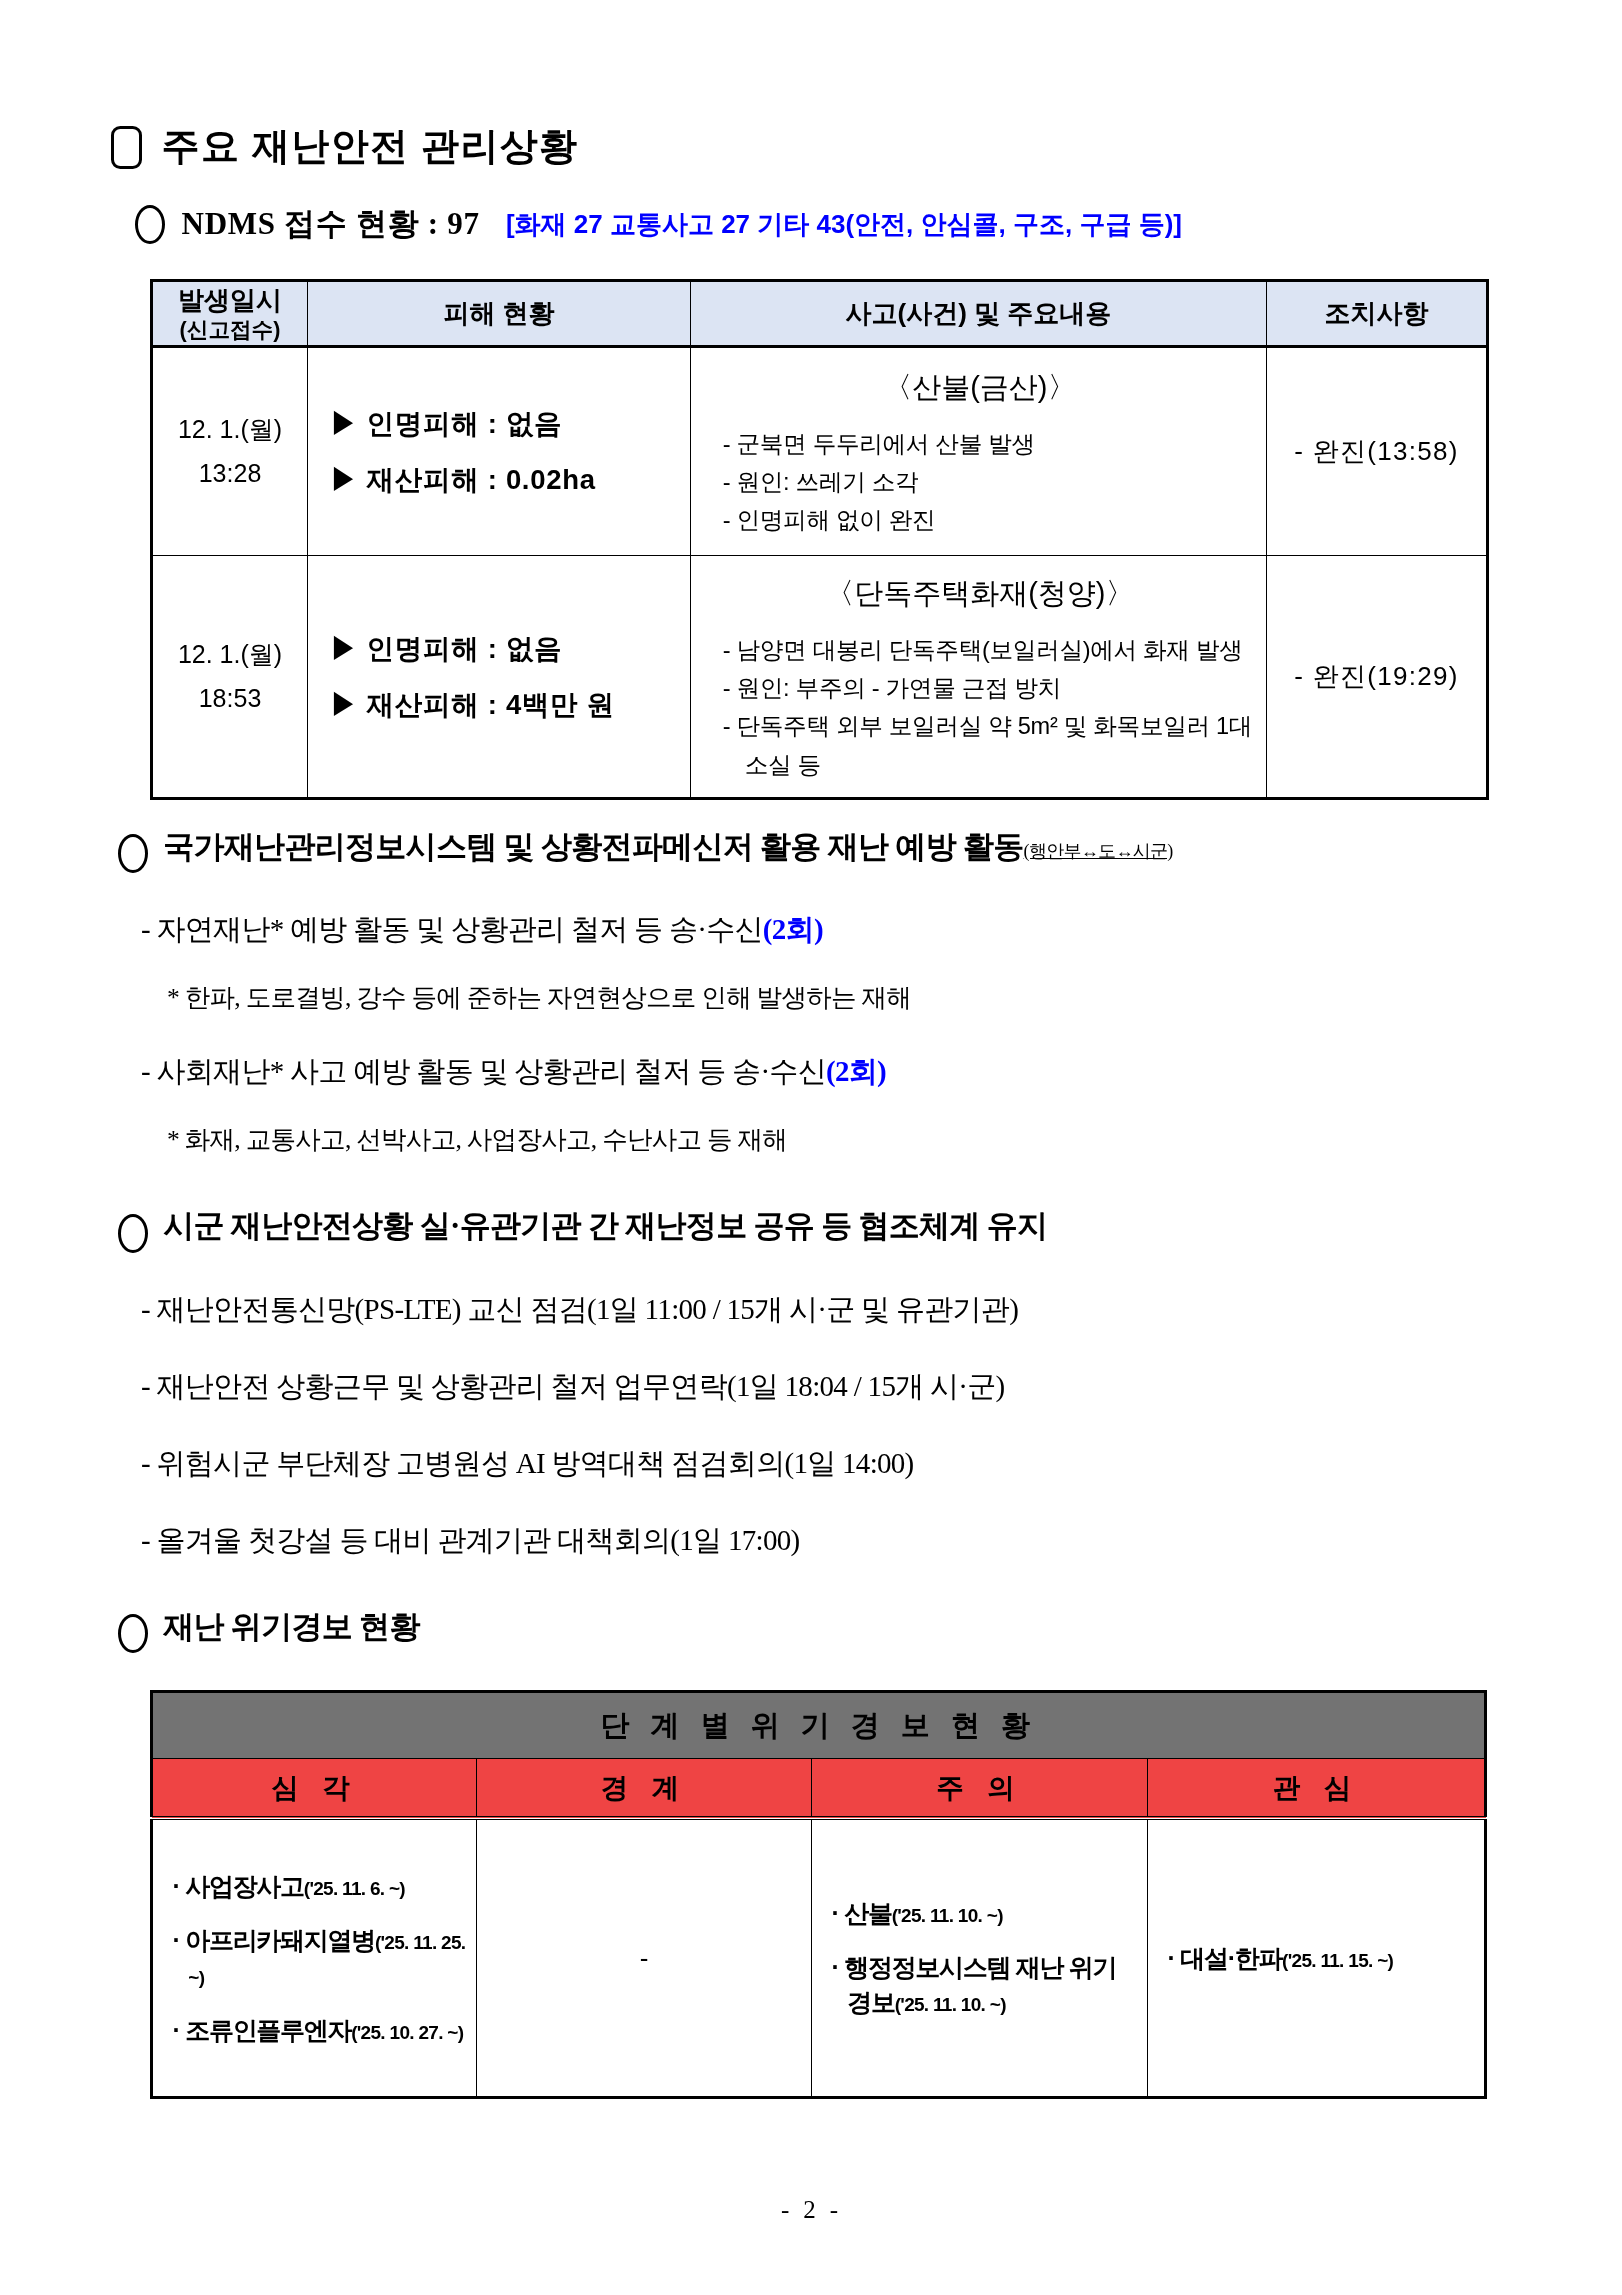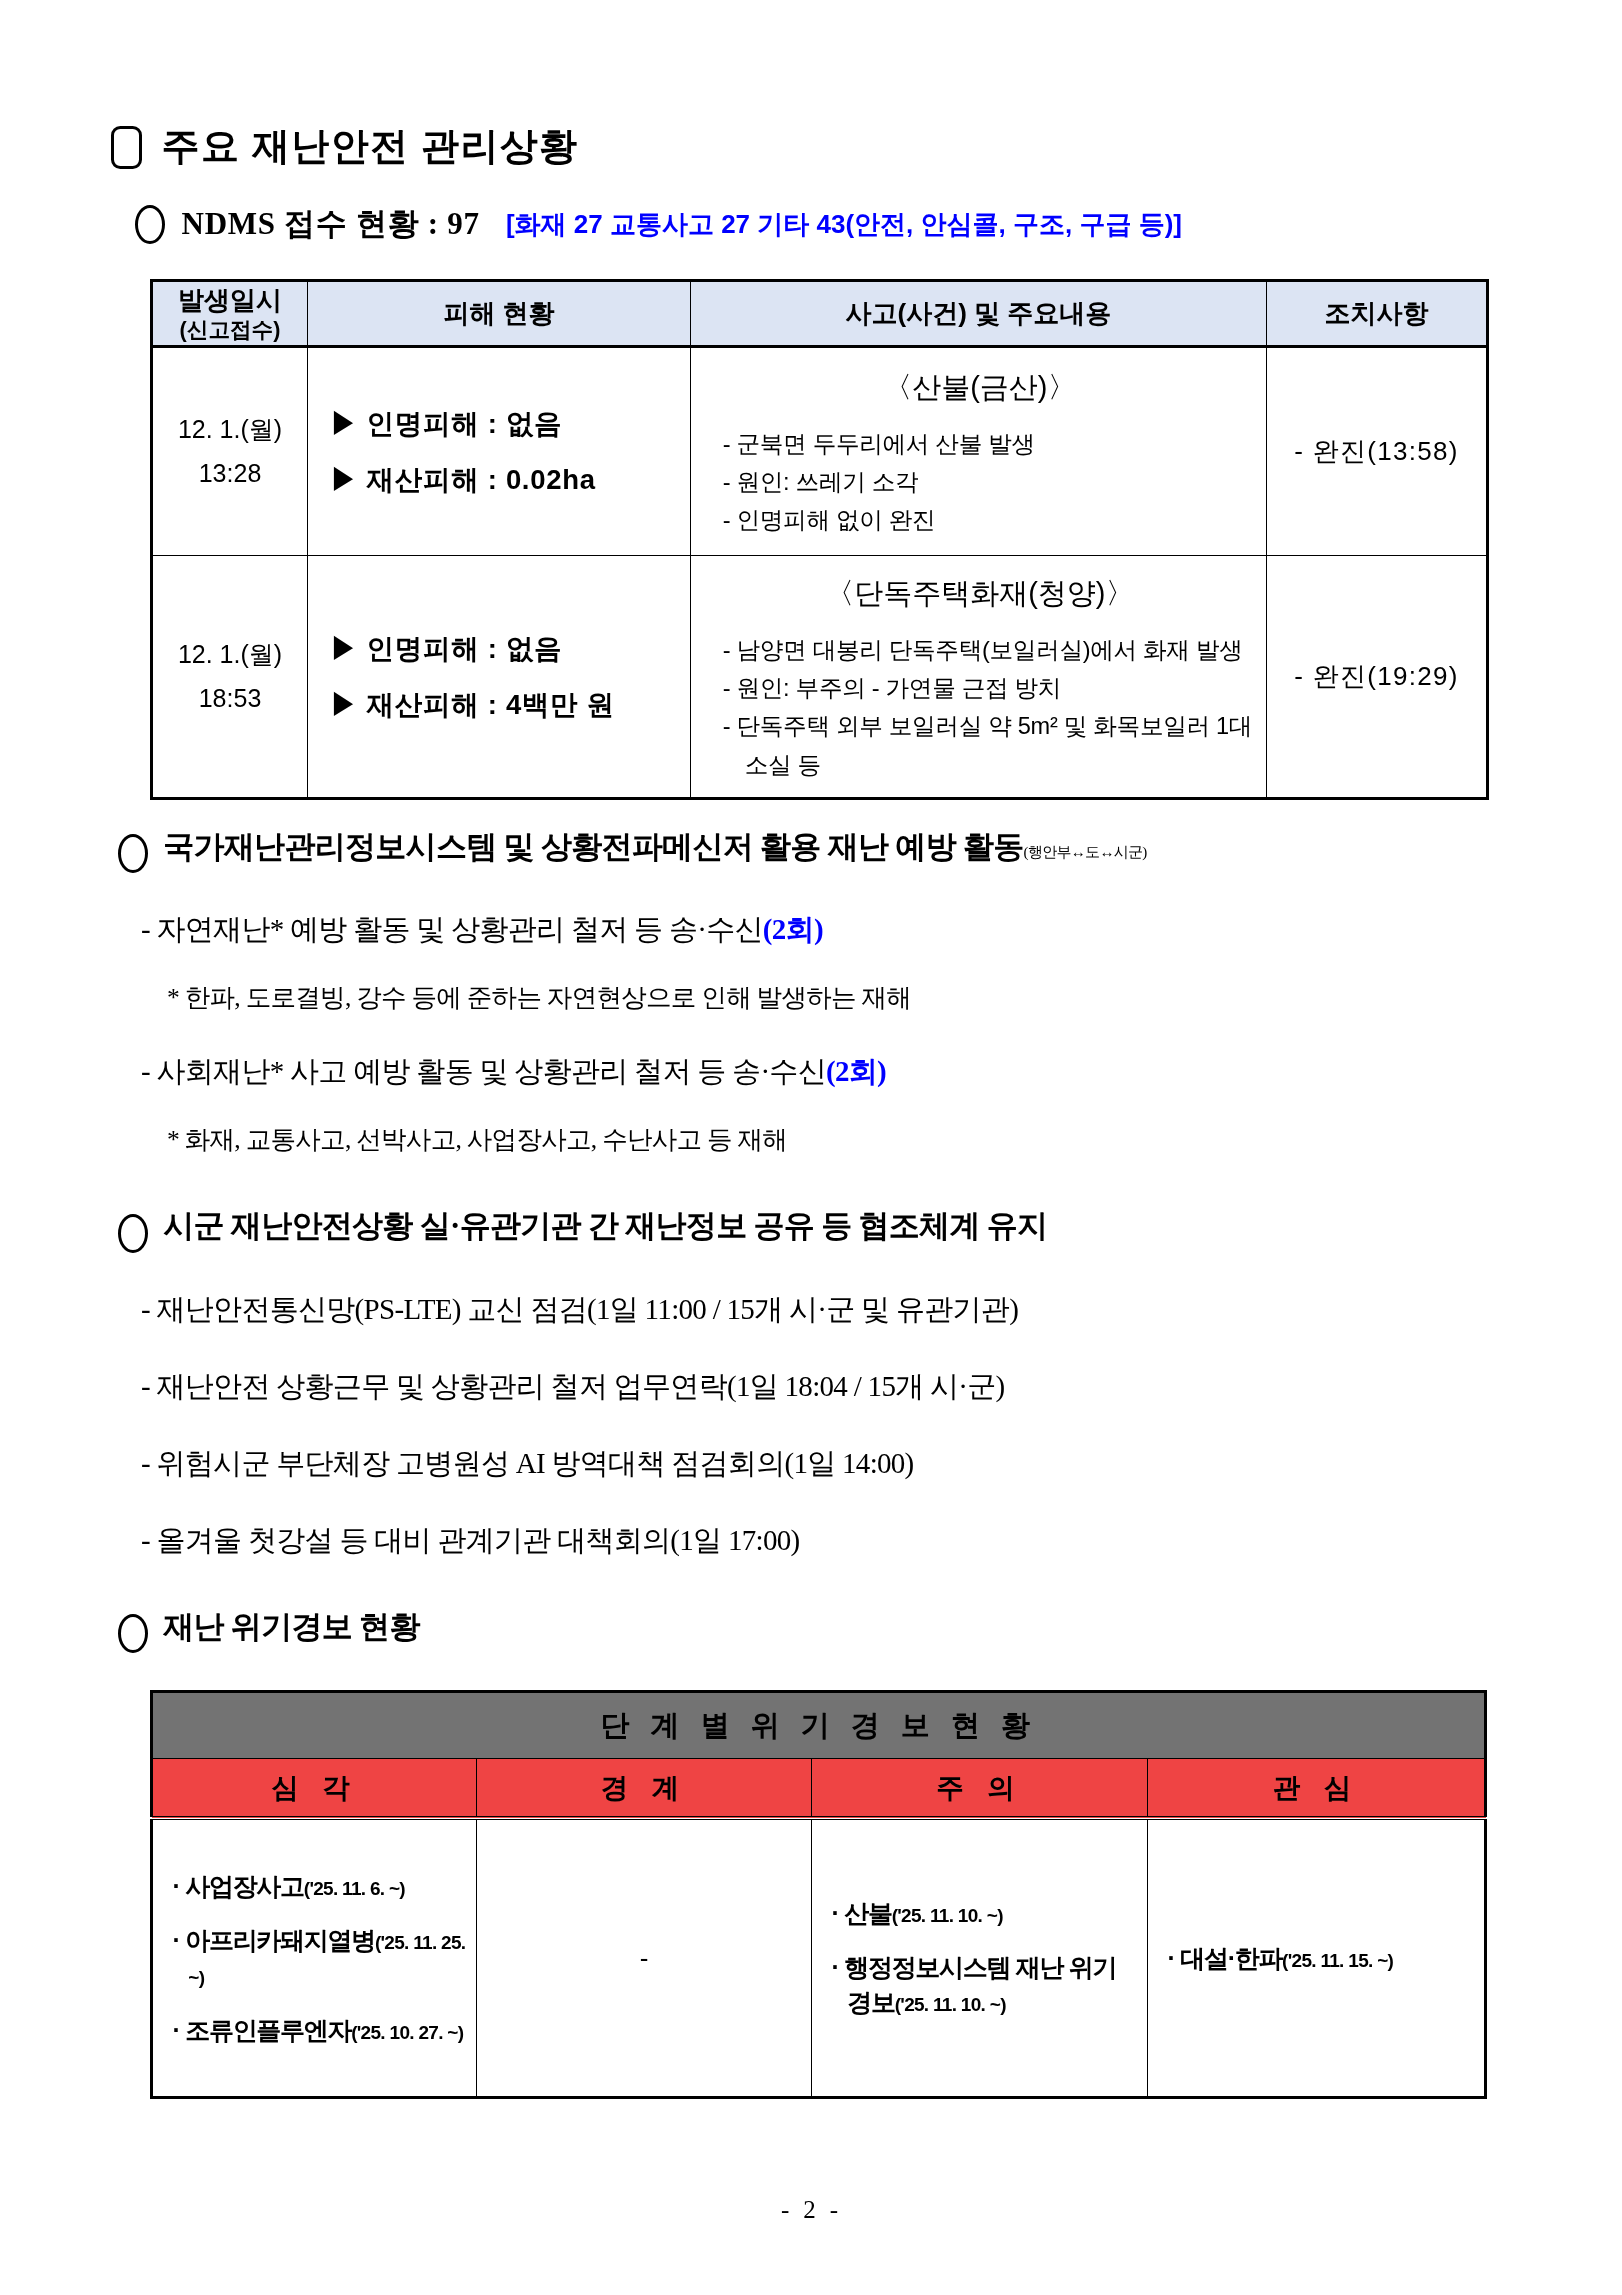--- a/index.html
+++ b/index.html
@@ -59,21 +59,21 @@
   .incident-title { text-align:center; font-size:29px; font-weight:normal; margin:3.9px 0 17px 0; }
   .incident-detail { font-size:23.6px; line-height:1.62; padding-left:38px; text-indent:-22px; letter-spacing:-0.3px; }
   table.incident td.action { text-align:center; font-size:26px; letter-spacing:1.3px; }
   table.incident tr.r1 { height:209px; }
   table.incident tr.r2 { height:243px; }
 
   
   .sec-head { display:flex; align-items:flex-start; gap:15.7px; margin-left:6.5px; }
   .sec-head .circle-bullet { margin-top:6.5px; }
   .sec-title { font-size:31px; font-weight:bold; letter-spacing:-0.7px; line-height:1.25; }
-  .sec-title-suffix { font-size:15px; font-weight:normal; letter-spacing:-0.7px; }
+  .sec-title-suffix { font-size:18px; font-weight:normal; letter-spacing:-0.7px;text-decoration:underline; }
   .dash-item { font-size:29px; margin-left:30px; letter-spacing:-0.7px; }
   .note-item { font-size:25.5px; margin-left:56px; letter-spacing:-0.7px; }
   .blue-count { color:#0000ff; font-weight:bold; }
   .mt-sec1 { margin-top:27.5px; }
   .mt-item { margin-top:37px; }
   .mt-note { margin-top:30px; }
   .mt-sec2 { margin-top:50px; }
   .mt-sec3 { margin-top:47px; }
 
   

